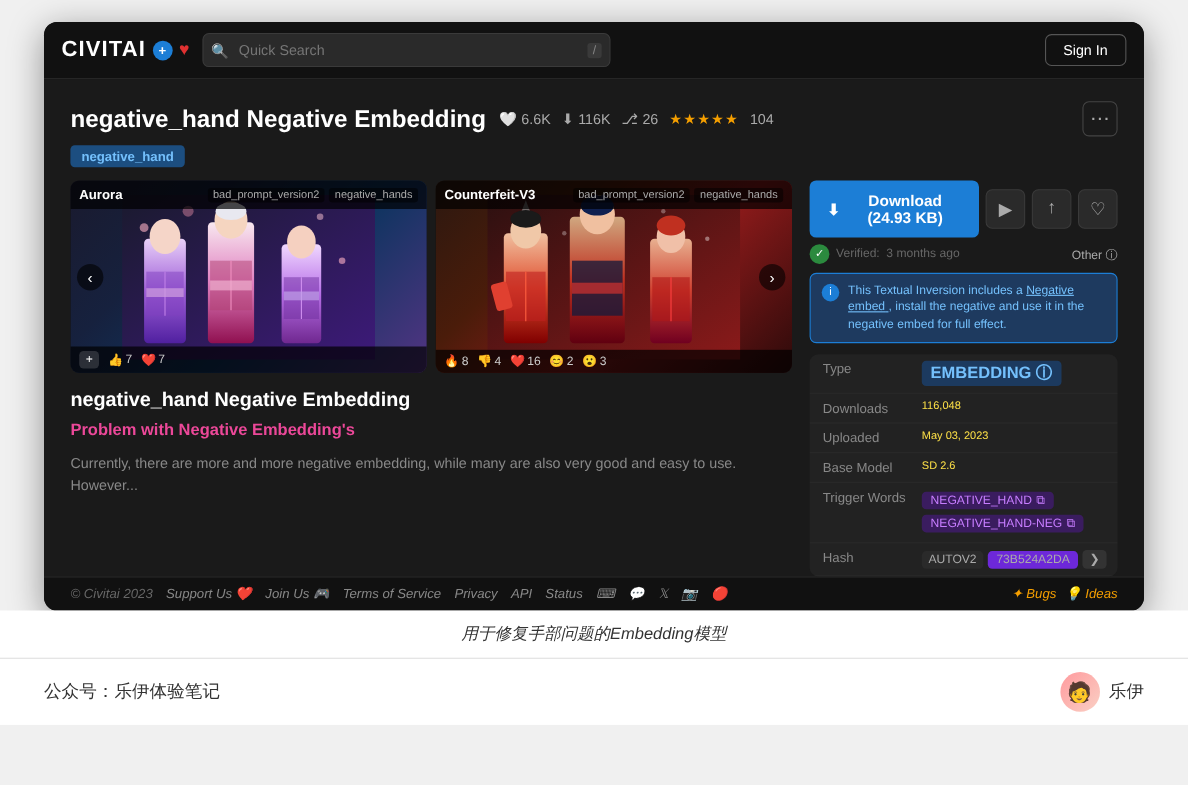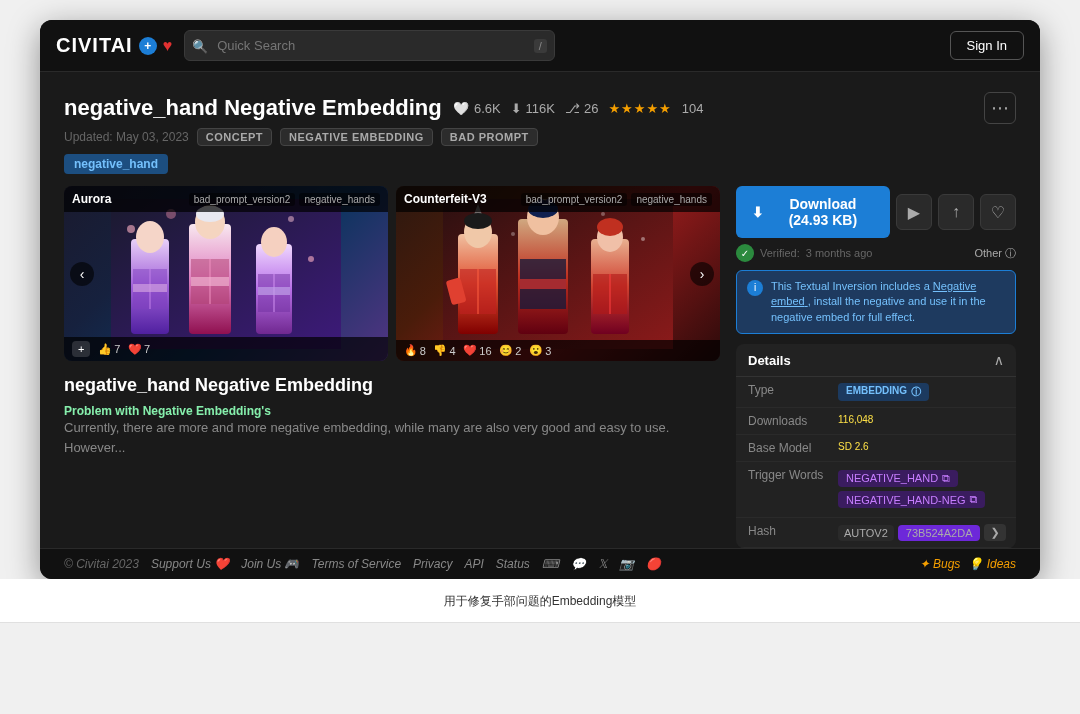--- a/index.html
+++ b/index.html
@@ -474,26 +474,26 @@
     }
 
     .detail-value {
       font-size: 10px;
       color: #fde047;
     }
 
     .embedding-badge {
       background: #1c3a5f;
       color: #74c0fc;
-      font-size: 10px;
+      font-size: 15px;
       padding: 2px 8px;
       border-radius: 4px;
       font-weight: 600;
       display: inline-flex;
-      align-items: flex-start;
+      align-items: center;
       gap: 4px;
     }
 
     .trigger-badge {
       display: inline-flex;
       align-items: center;
       gap: 4px;
       background: #3a1c5f;
       color: #c77dff;
       font-size: 11px;
@@ -540,24 +540,24 @@
     }
 
     .section-heading {
       font-size: 18px;
       font-weight: 700;
       color: #fff;
       margin-bottom: 8px;
     }
 
     .problem-heading {
-      font-size: 12px;
+      font-size: 15px;
       font-weight: 600;
-      color: #86efac;
-      margin-bottom: 0;
+      color: #ec4899;
+      margin-bottom: 12px;
     }
 
     .body-text {
       font-size: 13px;
       color: #888;
       line-height: 1.5;
     }
 
     
     .footer {
@@ -596,21 +596,22 @@
     .footer-badge.ideas { color: #f59f00; }
 
     
     .annotation-area {
       background: #fff;
       padding: 16px;
       text-align: center;
     }
 
     .annotation-text {
-      font-size: 12px;
+      font-size: 15px;
+      font-style: italic;
       color: #333;
       font-weight: 500;
     }
 
     .bottom-bar {
       background: #fff;
       padding: 12px 40px;
       display: flex;
       align-items: center;
       justify-content: space-between;
@@ -689,26 +690,20 @@
               <span>116K</span>
             </span>
             <span class="stat-item">
               <span>⎇</span>
               <span>26</span>
             </span>
             <span class="stars">★★★★★</span>
             <span class="rating-count">104</span>
           </div>
           <button class="more-btn">⋯</button>
-        </div>
-        <div class="updated-row">
-          <span class="updated-text">Updated: May 03, 2023</span>
-          <span class="tag tag-concept">CONCEPT</span>
-          <span class="tag tag-neg-embedding">NEGATIVE EMBEDDING</span>
-          <span class="tag tag-bad-prompt">BAD PROMPT</span>
         </div>
         <span class="model-name-tag">negative_hand</span>
       </div>
 
       <div class="two-col">
 
         <div class="gallery-section">
           <div class="gallery-grid">
 
             <div class="img-card">
@@ -925,34 +920,34 @@
             <div>
               <span>This Textual Inversion includes a</span>
               <a class="info-link">
                 <span>Negative embed</span>
               </a>
               <span>, install the negative and use it in the negative embed for full effect.</span>
             </div>
           </div>
 
           <div class="details-panel">
-            <div class="details-header">
-              <span class="details-title">Details</span>
-              <span class="details-chevron">∧</span>
-            </div>
             <div class="detail-row">
               <span class="detail-label">Type</span>
               <span class="embedding-badge">
                 <span>EMBEDDING</span>
                 <span>ⓘ</span>
               </span>
             </div>
             <div class="detail-row">
               <span class="detail-label">Downloads</span>
               <span class="detail-value">116,048</span>
+            </div>
+            <div class="detail-row">
+              <span class="detail-label">Uploaded</span>
+              <span class="detail-value">May 03, 2023</span>
             </div>
             <div class="detail-row">
               <span class="detail-label">Base Model</span>
               <span class="detail-value">SD 2.6</span>
             </div>
             <div class="detail-row">
               <span class="detail-label">Trigger Words</span>
               <div>
                 <div class="trigger-badge">
                   <span>NEGATIVE_HAND</span>
@@ -999,13 +994,22 @@
   </div>
 
   <div class="annotation-area" style="width:100%; background:#fff; padding:12px 0;">
     <div style="width:1000px; margin:0 auto; text-align:center;">
       <span class="annotation-text">用于修复手部问题的Embedding模型</span>
     </div>
   </div>
 
   <div class="h-divider" style="width:100%;"></div>
 
+  <div class="bottom-bar" style="width:100%; background:#fff;">
+    <span class="wechat-label">公众号：乐伊体验笔记</span>
+    <div class="user-chip">
+      <div class="user-avatar">
+        <span>🧑</span>
+      </div>
+      <span class="user-name">乐伊</span>
+    </div>
+  </div>
 </div>
 
 </body></html>

